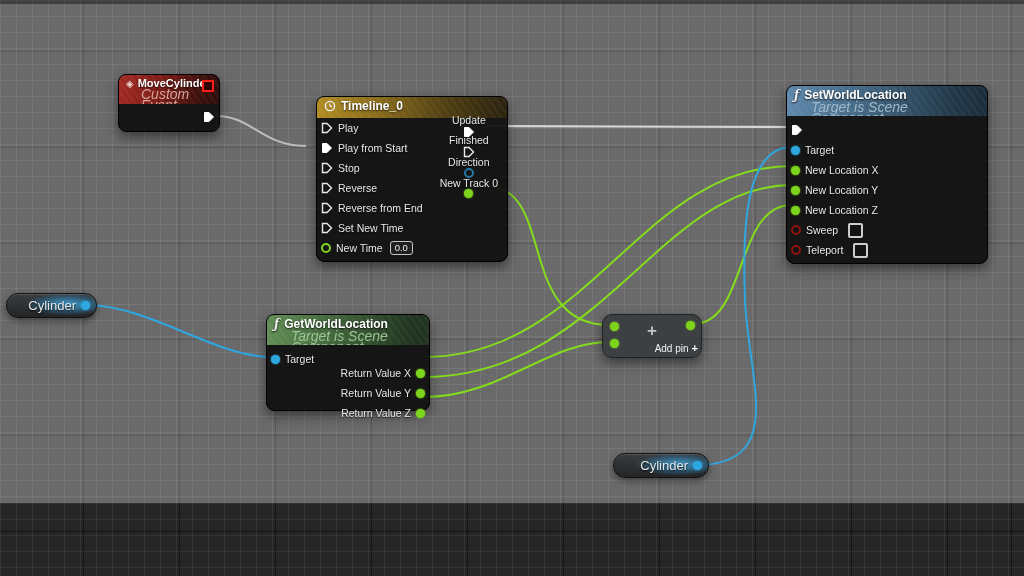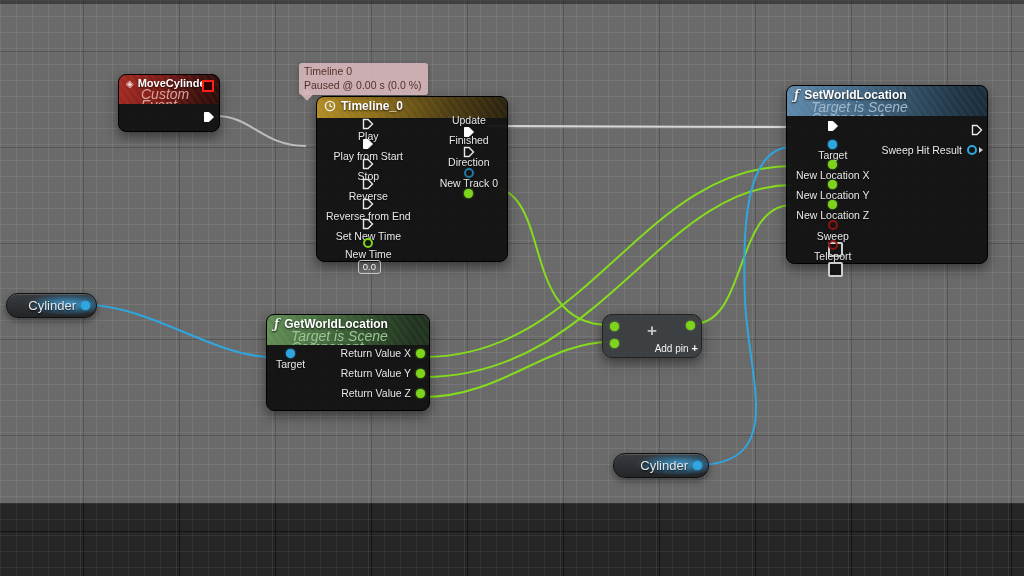--- a/index.html
+++ b/index.html
@@ -29,21 +29,21 @@
     border-radius:8px;box-shadow:0 5px 12px rgba(0,0,0,0.45);color:#e4e4e4;}
   .hdr{position:relative;border-radius:7px 7px 0 0;padding:3px 8px 4px 7px;overflow:hidden;}
   .hdr::after{content:"";position:absolute;inset:0;
     background:repeating-linear-gradient(55deg, rgba(255,255,255,0.035) 0 3px, transparent 3px 6px);}
   .hdr-line{display:flex;align-items:center;position:relative;z-index:1;}
   .hdr-title{font-size:12px;font-weight:bold;color:#fff;text-shadow:0 1px 2px rgba(0,0,0,0.8);}
   .hdr-sub{font-size:14px;font-style:italic;margin-left:17px;position:relative;z-index:1;line-height:11px;}
   .fn-icon{font-family:"DejaVu Serif",serif;font-style:italic;font-weight:bold;color:#efefef;
     font-size:12px;margin-right:5px;text-shadow:0 1px 2px #000;}
   .row{display:flex;align-items:center;height:20px;font-size:10.5px;white-space:nowrap;}
-  .row.in{justify-content:flex-start;padding-left:4px;flex-direction:column;}
+  .row.in{justify-content:flex-start;padding-left:4px;}
   .row.out{justify-content:flex-end;padding-right:4px;}
   .lbl{margin:0 5px;color:#e8e8e8;text-shadow:0 1px 1px rgba(0,0,0,0.7);}
   .pin-circle{width:9px;height:9px;border-radius:50%;flex:0 0 auto;}
   .filled-green{background:#7ed41c;box-shadow:0 0 2px #7ed41c;}
   .hollow-green{border:2px solid #7ed41c;width:6px;height:6px;}
   .filled-blue{background:#2ea7e0;box-shadow:0 0 2px #2ea7e0;}
   .hollow-blue{border:2px solid #2ea7e0;width:6px;height:6px;}
   .hollow-red{border:2px solid #8f1310;width:6px;height:6px;}
   .hollow-teal{border:2px solid #2577a2;width:6px;height:6px;}
   .pin-arrow{width:0;height:0;border-left:4px solid #cfcfcf;border-top:3px solid transparent;
@@ -69,21 +69,21 @@
   #tl-right .row{height:20px;flex-direction:column;}
   #node-set{left:786px;top:85px;width:200px;height:177px;}
   #node-set .hdr{background:linear-gradient(90deg,#5e88ab 0%,#40647f 40%,#203646 85%,#1a2c3a 100%);height:24px;padding-top:2px;}
   #node-set .hdr-sub{color:#9fb9cb;}
   #set-left{left:0;top:34px;}
   #set-right{right:0;top:34px;}
   #node-get{left:266px;top:314px;width:162px;height:95px;}
   #node-get .hdr{background:linear-gradient(90deg,#618e55 0%,#41663a 40%,#20331f 90%);height:24px;padding-top:2px;}
   #node-get .hdr-sub{color:#9cc496;}
   #get-left{left:0;top:34px;}
-  #get-right{right:0;top:28px;}
+  #get-right{right:0;top:48px;}
   #node-add{left:602px;top:314px;width:98px;height:42px;background:rgba(60,63,66,0.97);
     border-radius:10px;border:1px solid #222;}
   #add-in1{position:absolute;left:7px;top:7px;}
   #add-in2{position:absolute;left:7px;top:24px;}
   #add-out{position:absolute;right:6px;top:6px;}
   #add-plus{position:absolute;left:0;right:0;top:7px;text-align:center;color:#c3c3c3;
     font-size:17px;font-weight:bold;line-height:17px;}
   #add-pin{position:absolute;right:3px;bottom:3px;font-size:10px;color:#f2f2f2;}
   #add-pin b{font-size:11px;margin-left:3px;}
   
@@ -251,32 +251,20 @@
         <span class="pin-circle hollow-red"></span>
         <span class="lbl">Sweep</span>
         <span class="checkbox"></span>
       </div>
       <div class="row in">
         <span class="pin-circle hollow-red"></span>
         <span class="lbl">Teleport</span>
         <span class="checkbox"></span>
       </div>
     </div>
-    <div class="abscol" id="set-right">
-      <div class="row out">
-        <svg class="exec" width="12" height="12">
-            <polygon points="1.5,1.5 6,1.5 10.5,6 6,10.5 1.5,10.5" fill="none" stroke="#e9e9e9" stroke-width="1.4"></polygon>
-          </svg>
-      </div>
-      <div class="row out">
-        <span class="lbl">Sweep Hit Result</span>
-        <span class="pin-circle hollow-blue"></span>
-        <span class="pin-arrow"></span>
-      </div>
-    </div>
   </div>
 
   <div class="node" id="node-get">
     <div class="hdr">
       <div class="hdr-line">
         <span class="fn-icon">ƒ</span>
         <span class="hdr-title">GetWorldLocation</span>
       </div>
       <div class="hdr-sub">Target is Scene Component</div>
     </div>
@@ -312,18 +300,13 @@
 
   <div class="pill" id="pill-left">
     <span class="lbl">Cylinder</span>
     <span class="pin-circle filled-blue"></span>
   </div>
   <div class="pill" id="pill-bottom">
     <span class="lbl">Cylinder</span>
     <span class="pin-circle filled-blue"></span>
   </div>
 
-  <div id="tooltip">
-    <div>Timeline 0</div>
-    <div>Paused @ 0.00 s (0.0 %)</div>
-    <div id="tooltip-tail"></div>
-  </div>
 </div>
 
 </body></html>

